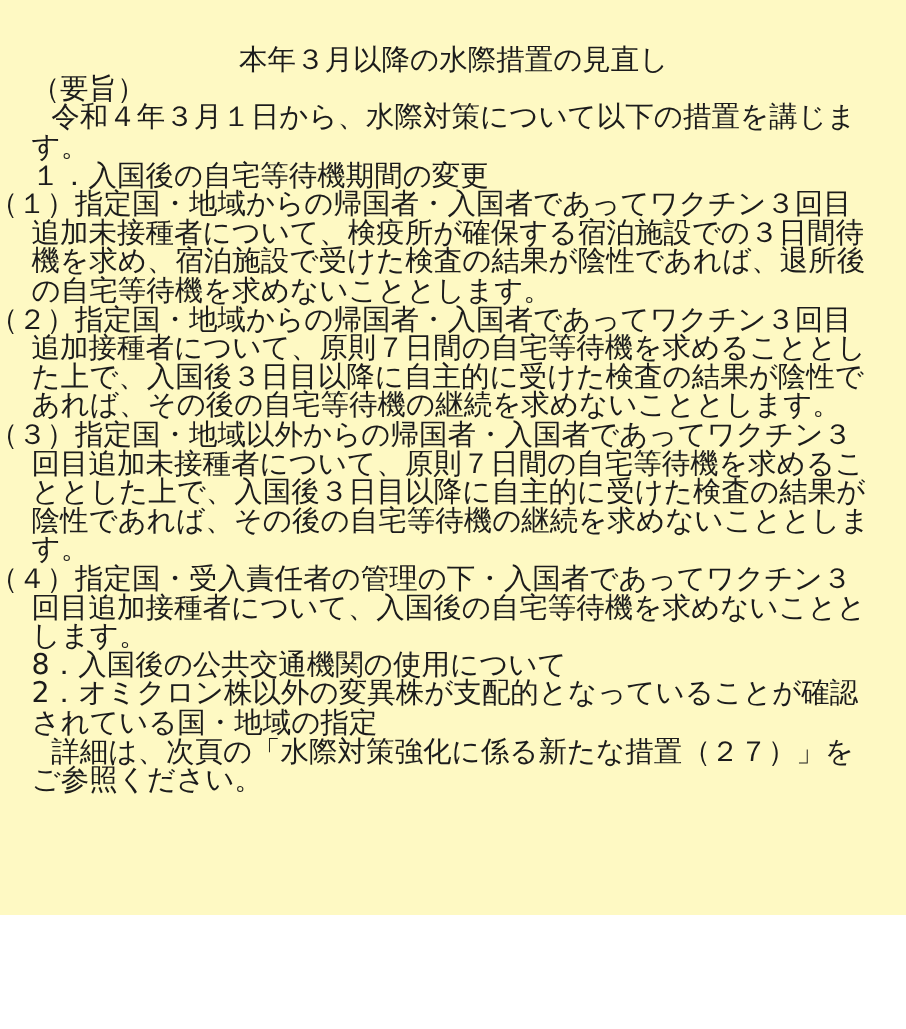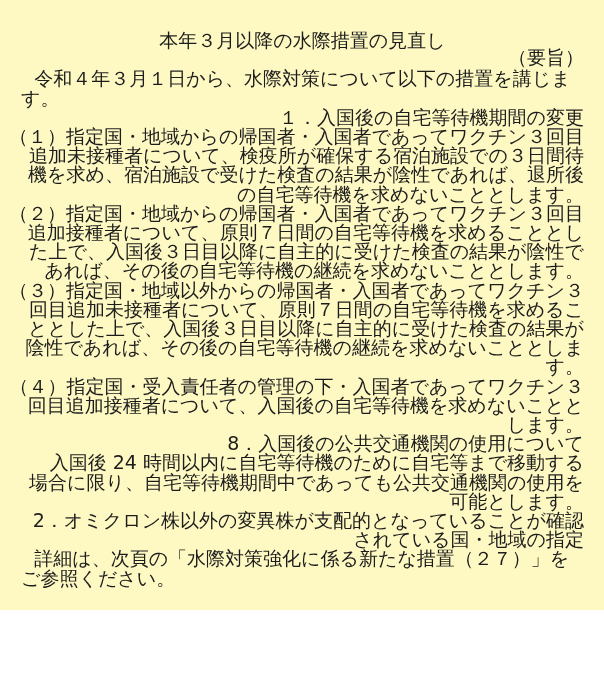--- a/index.html
+++ b/index.html
@@ -16,25 +16,25 @@
     color: #1c1c1c;
     padding: 31px 20px 0 21px;
     font-family: "DejaVu Sans", "Liberation Sans", sans-serif;
     font-size: 19px;
     line-height: 19.2px;
     overflow: hidden;
   }
   .page p, .page div, .page section { margin: 0; padding: 0; }
 
   .doc-title   { text-align: center; }
-  .doc-subtitle{ text-align: right; font-family: Liberation Mono, monospace; }
+  .doc-subtitle{ text-align: left; }
 
   .intro       { margin-top: 19.2px; text-indent: 13.2px; }
 
-  .section     { margin-top: 19.2px; text-align: right; }
+  .section     { margin-top: 19.2px; }
   .section-heading { }
 
   
   .hang-item   { padding-left: 45px; text-indent: -28px; }
 
   
   .body-para   { text-indent: 13.2px; }
 
   .footer-note { margin-top: 19.2px; text-indent: 13.2px; }
 </style>
@@ -51,21 +51,20 @@
   <section class="section">
     <div class="section-heading">１．入国後の自宅等待機期間の変更</div>
     <p class="hang-item"><span>（１）</span><span>指定国・地域からの帰国者・入国者であってワクチン３回目追加未接種者について、検疫所が確保する宿泊施設での３日間待機を求め、宿泊施設で受けた検査の結果が陰性であれば、退所後の自宅等待機を求めないこととします。</span></p>
     <p class="hang-item"><span>（２）</span><span>指定国・地域からの帰国者・入国者であってワクチン３回目追加接種者について、原則７日間の自宅等待機を求めることとした上で、入国後３日目以降に自主的に受けた検査の結果が陰性であれば、その後の自宅等待機の継続を求めないこととします。</span></p>
     <p class="hang-item"><span>（３）</span><span>指定国・地域以外からの帰国者・入国者であってワクチン３回目追加未接種者について、原則７日間の自宅等待機を求めることとした上で、入国後３日目以降に自主的に受けた検査の結果が陰性であれば、その後の自宅等待機の継続を求めないこととします。</span></p>
     <p class="hang-item"><span>（４）</span><span>指定国・受入責任者の管理の下・入国者であってワクチン３回目追加接種者について、入国後の自宅等待機を求めないこととします。</span></p>
   </section>
 
   <section class="section">
     <div class="section-heading">8．入国後の公共交通機関の使用について</div>
-    <p class="body-para">入国後 24 時間以内に自宅等待機のために自宅等まで移動する場合に限り、自宅等待機期間中であっても公共交通機関の使用を可能とします。</p>
   </section>
 
   <section class="section">
     <div class="section-heading">2．オミクロン株以外の変異株が支配的となっていることが確認されている国・地域の指定</div>
   </section>
 
 
   <p class="footer-note">詳細は、次頁の「水際対策強化に係る新たな措置（２７）」をご参照ください。</p>
 
 </div>

